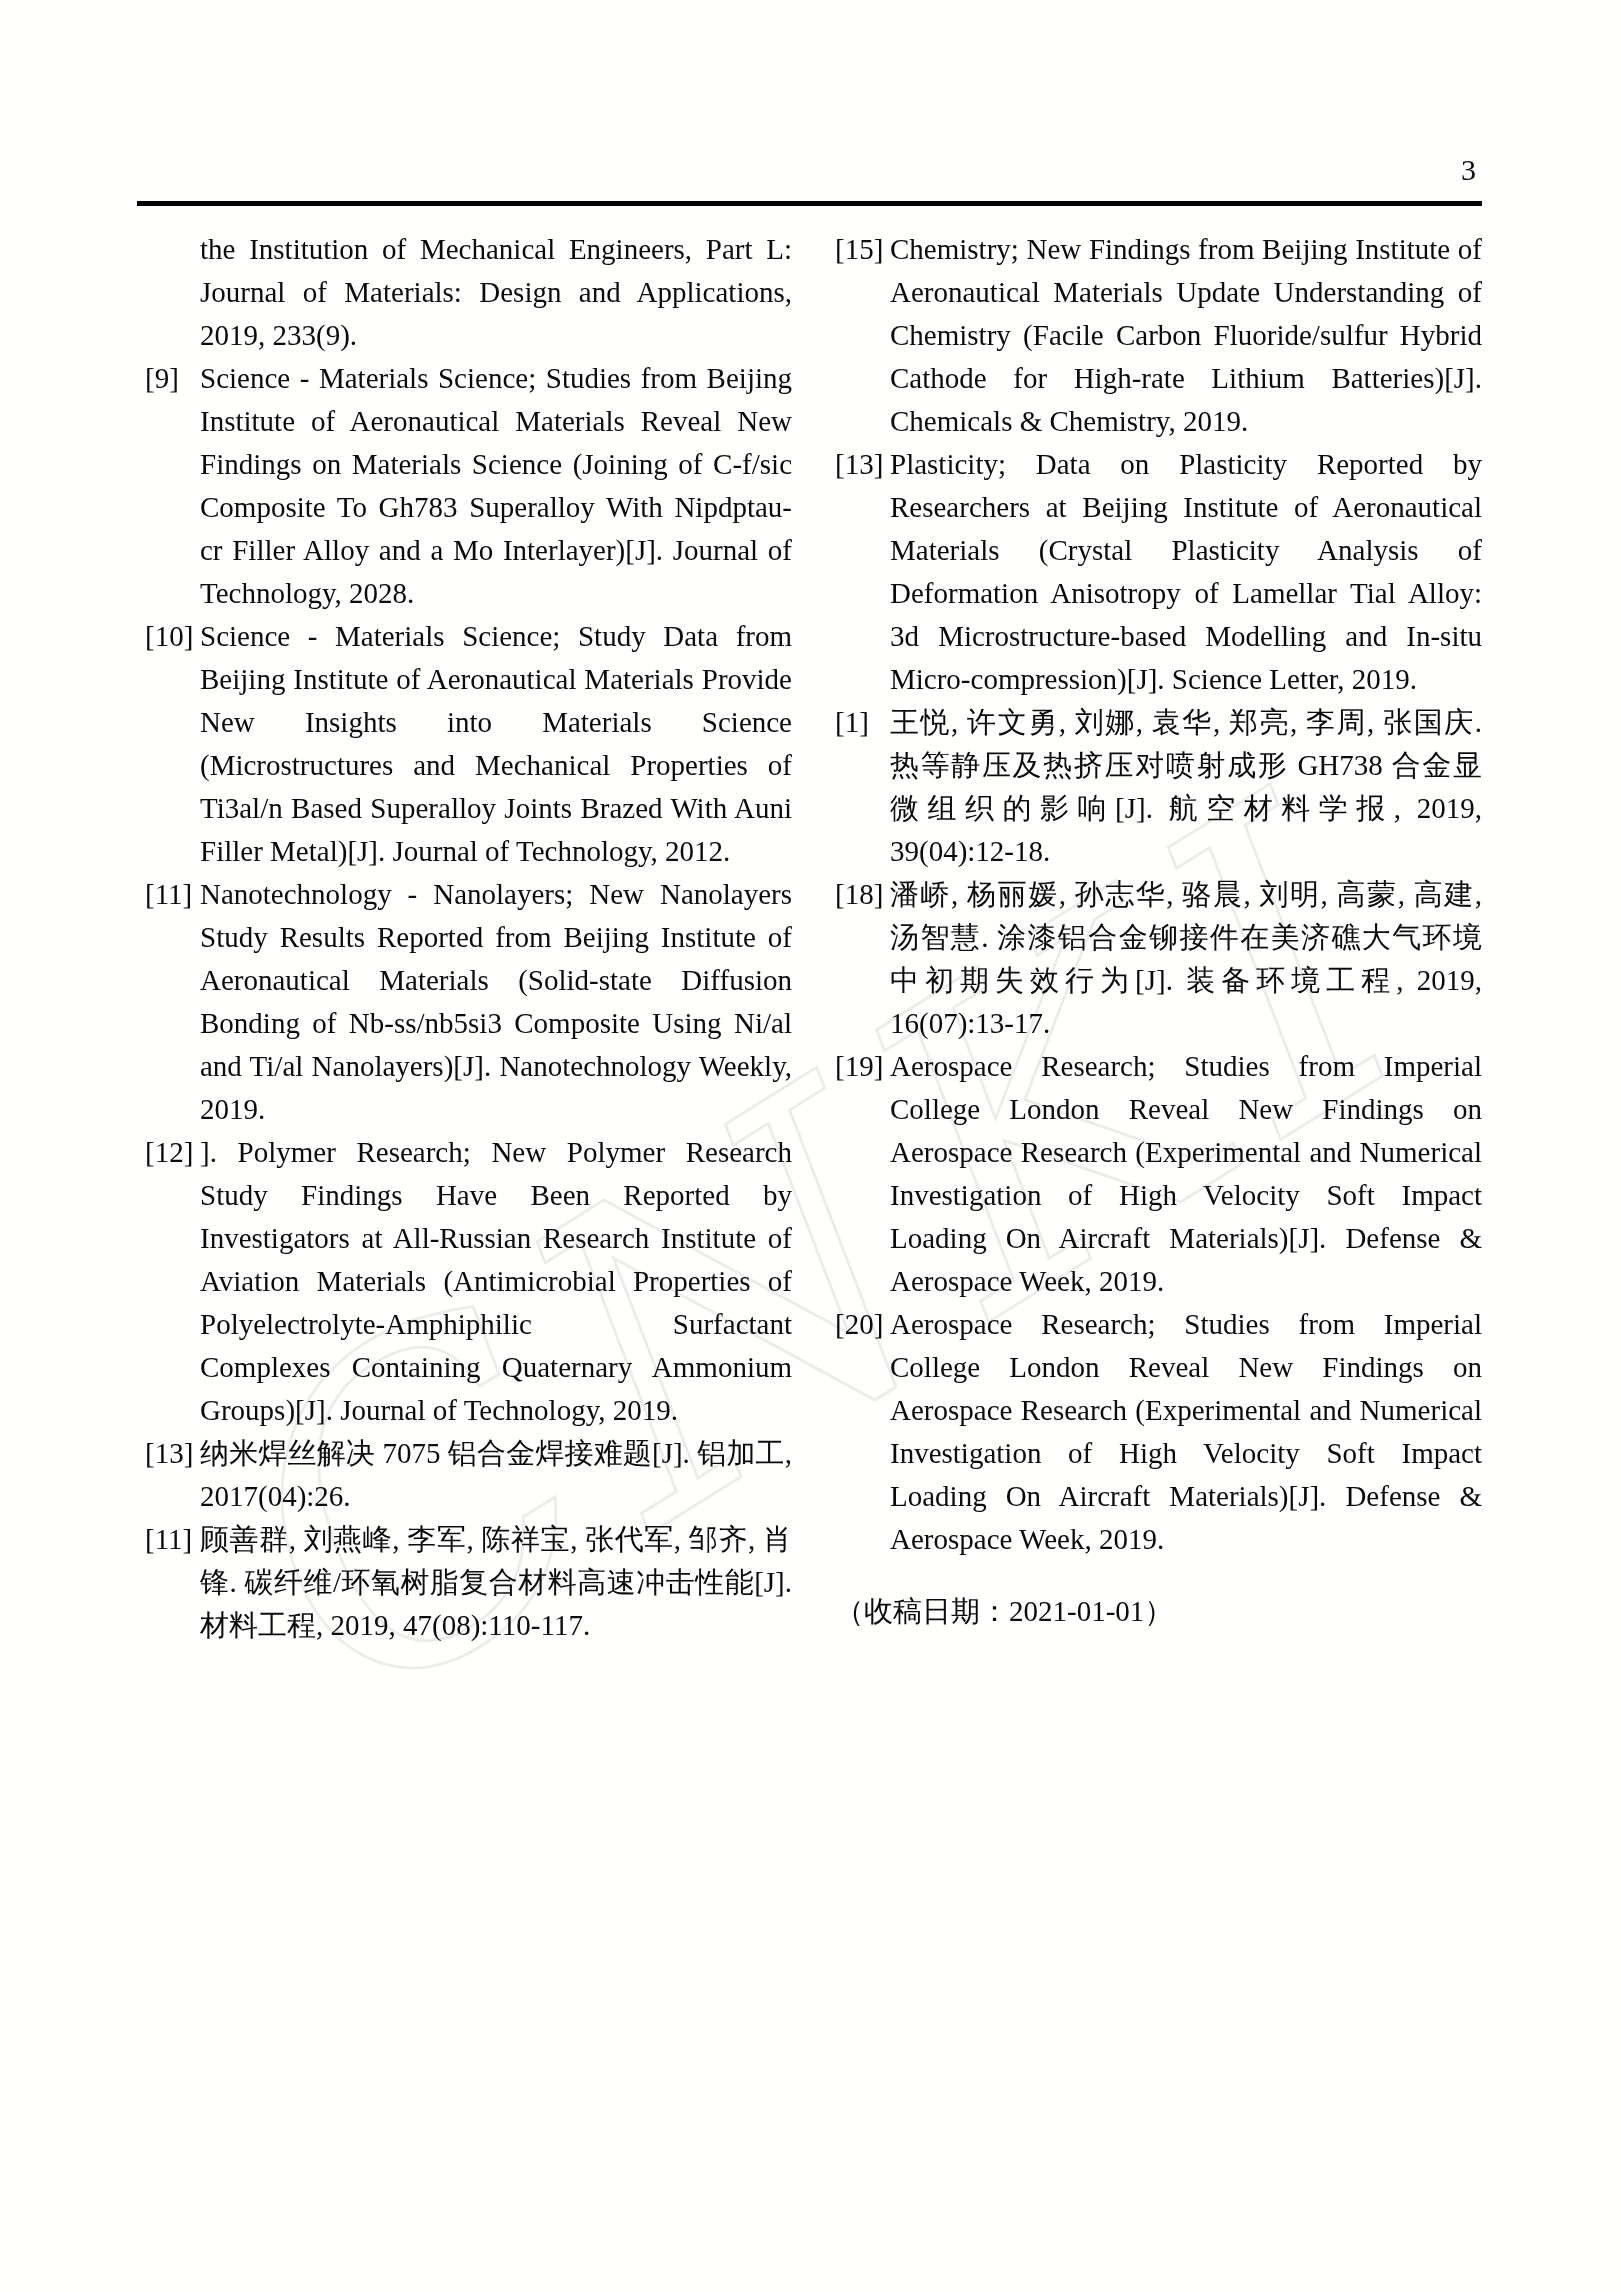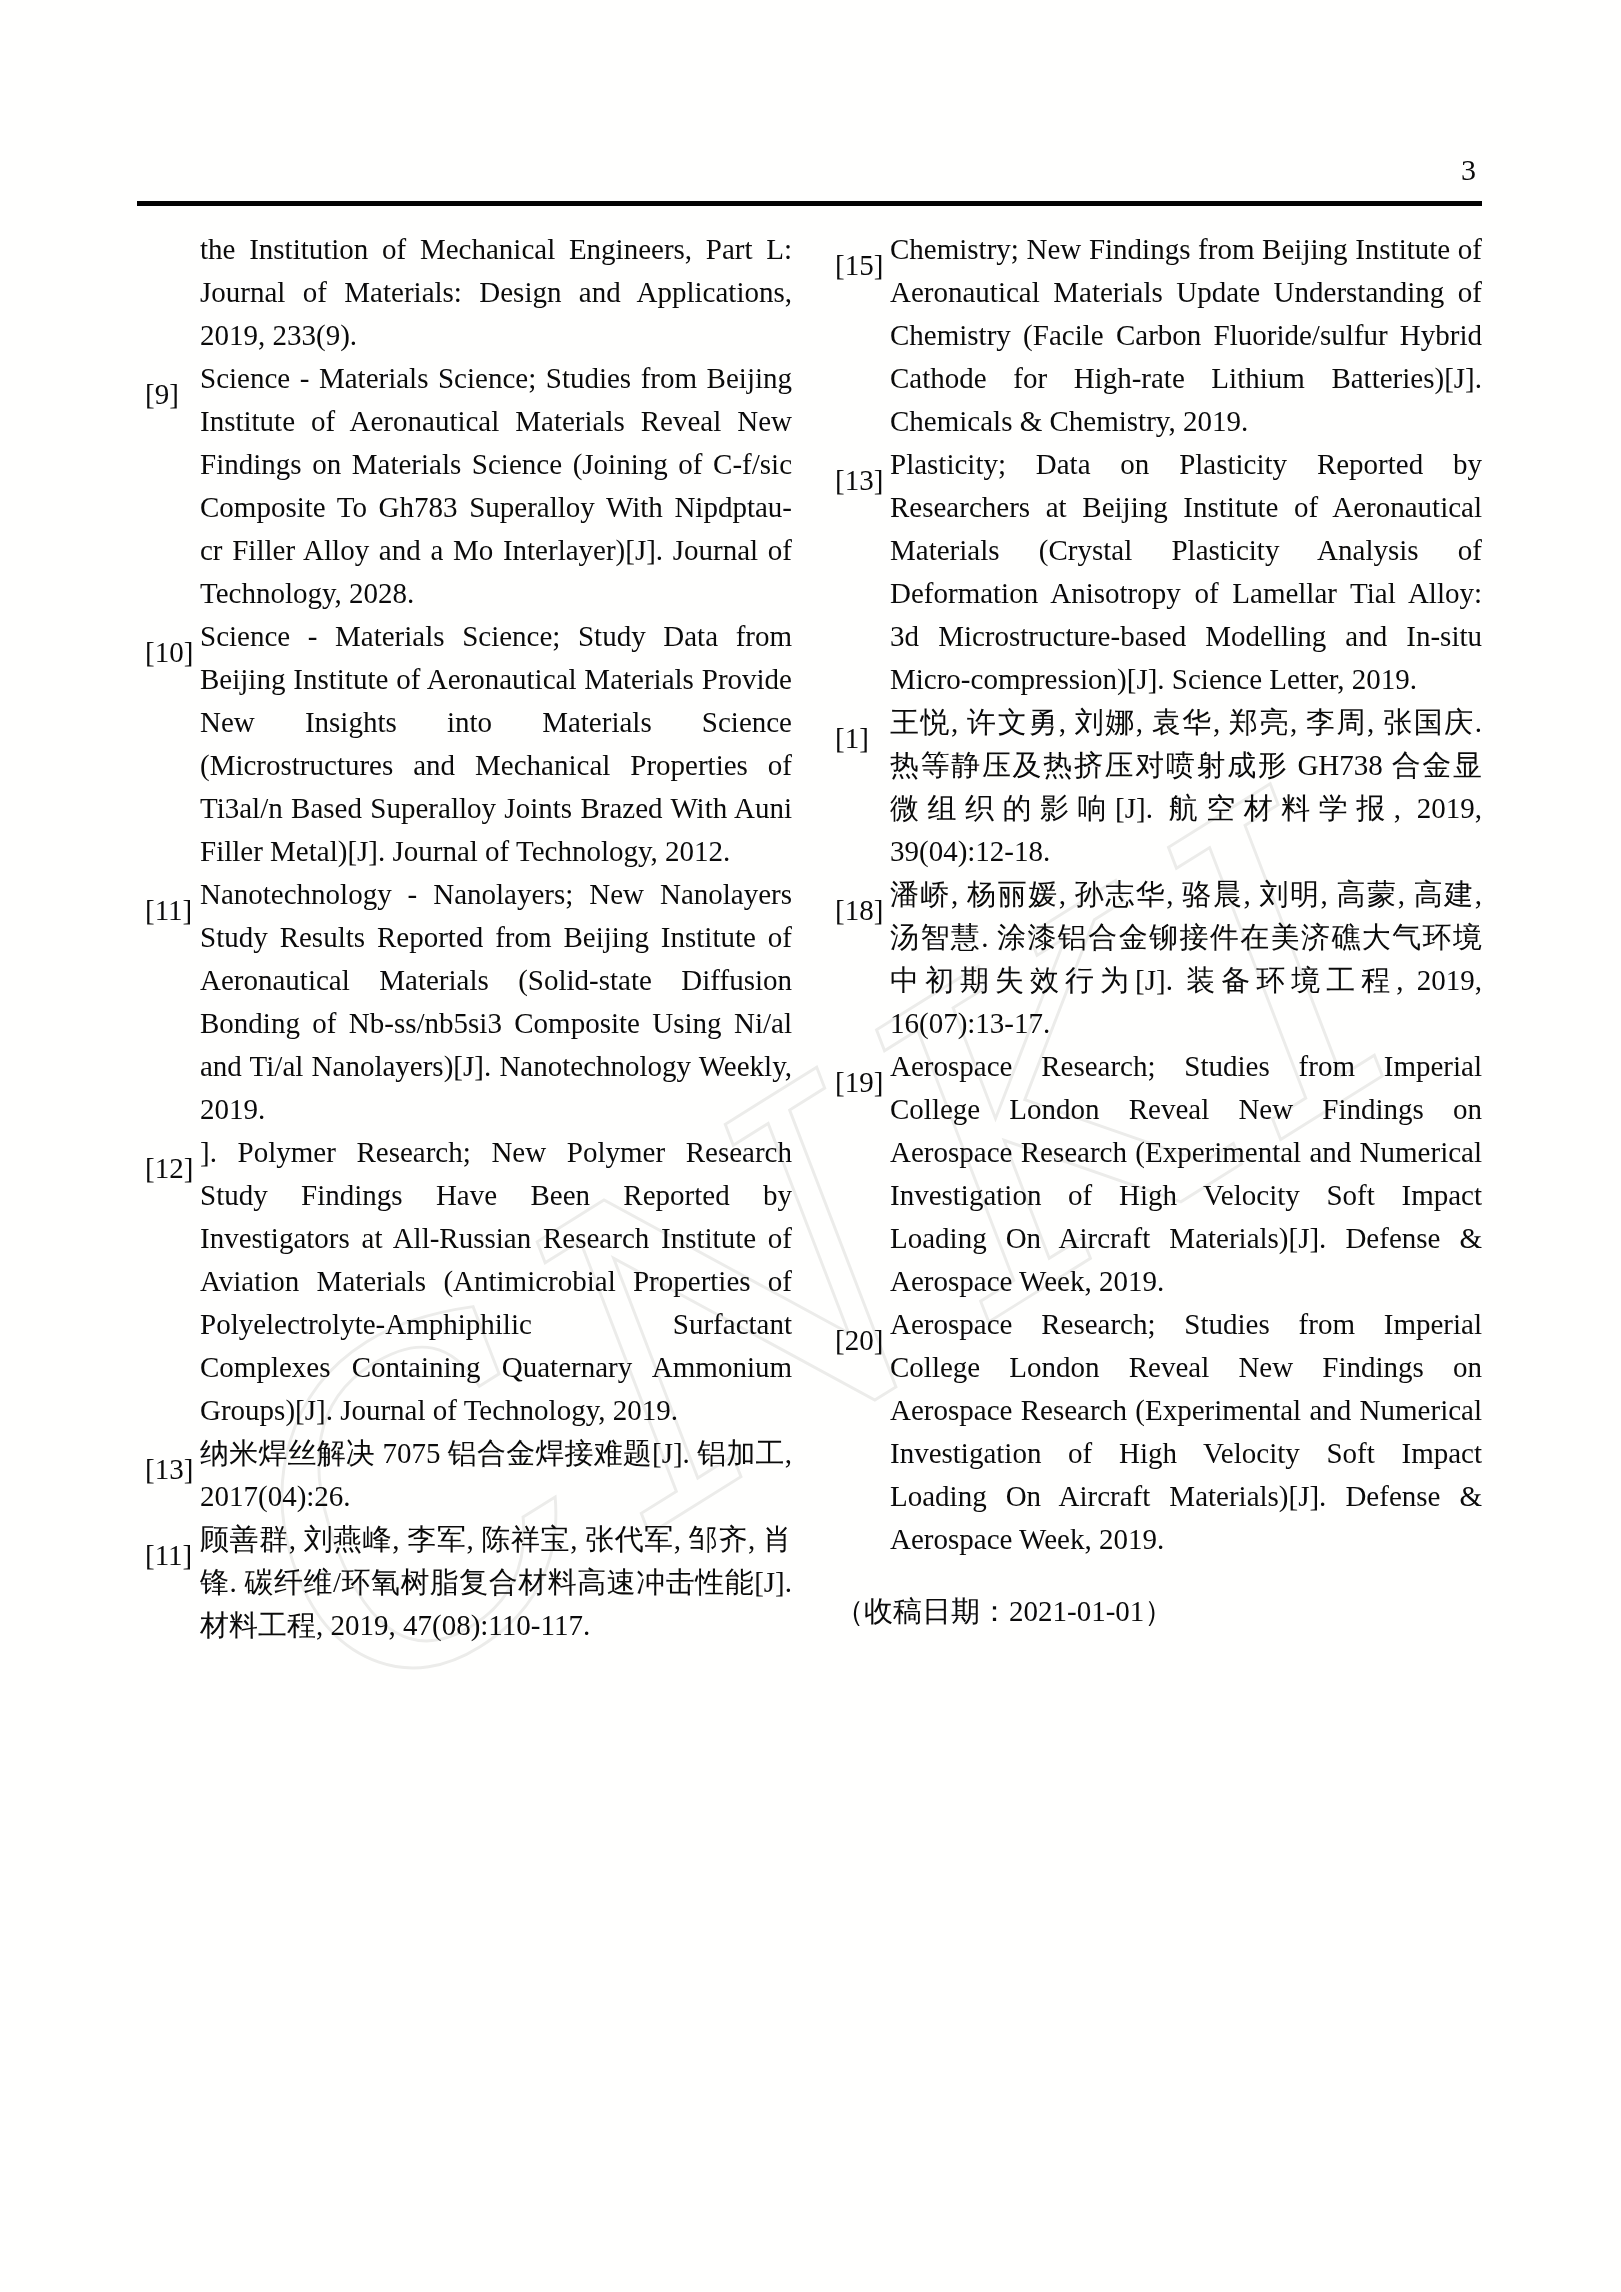--- a/index.html
+++ b/index.html
@@ -50,21 +50,21 @@
     text-align: justify;
   }
   .ref {
     position: relative;
     padding-left: 55px;
     margin: 0;
   }
   .ref-label {
     position: absolute;
     left: 0;
-    top: 16px;
+    top: 0;
     text-align: left;
   }
   .cont {
     padding-left: 55px;
     margin: 0;
   }
   .received {
     text-align: left;
     padding-right: 15.7px;
   }

